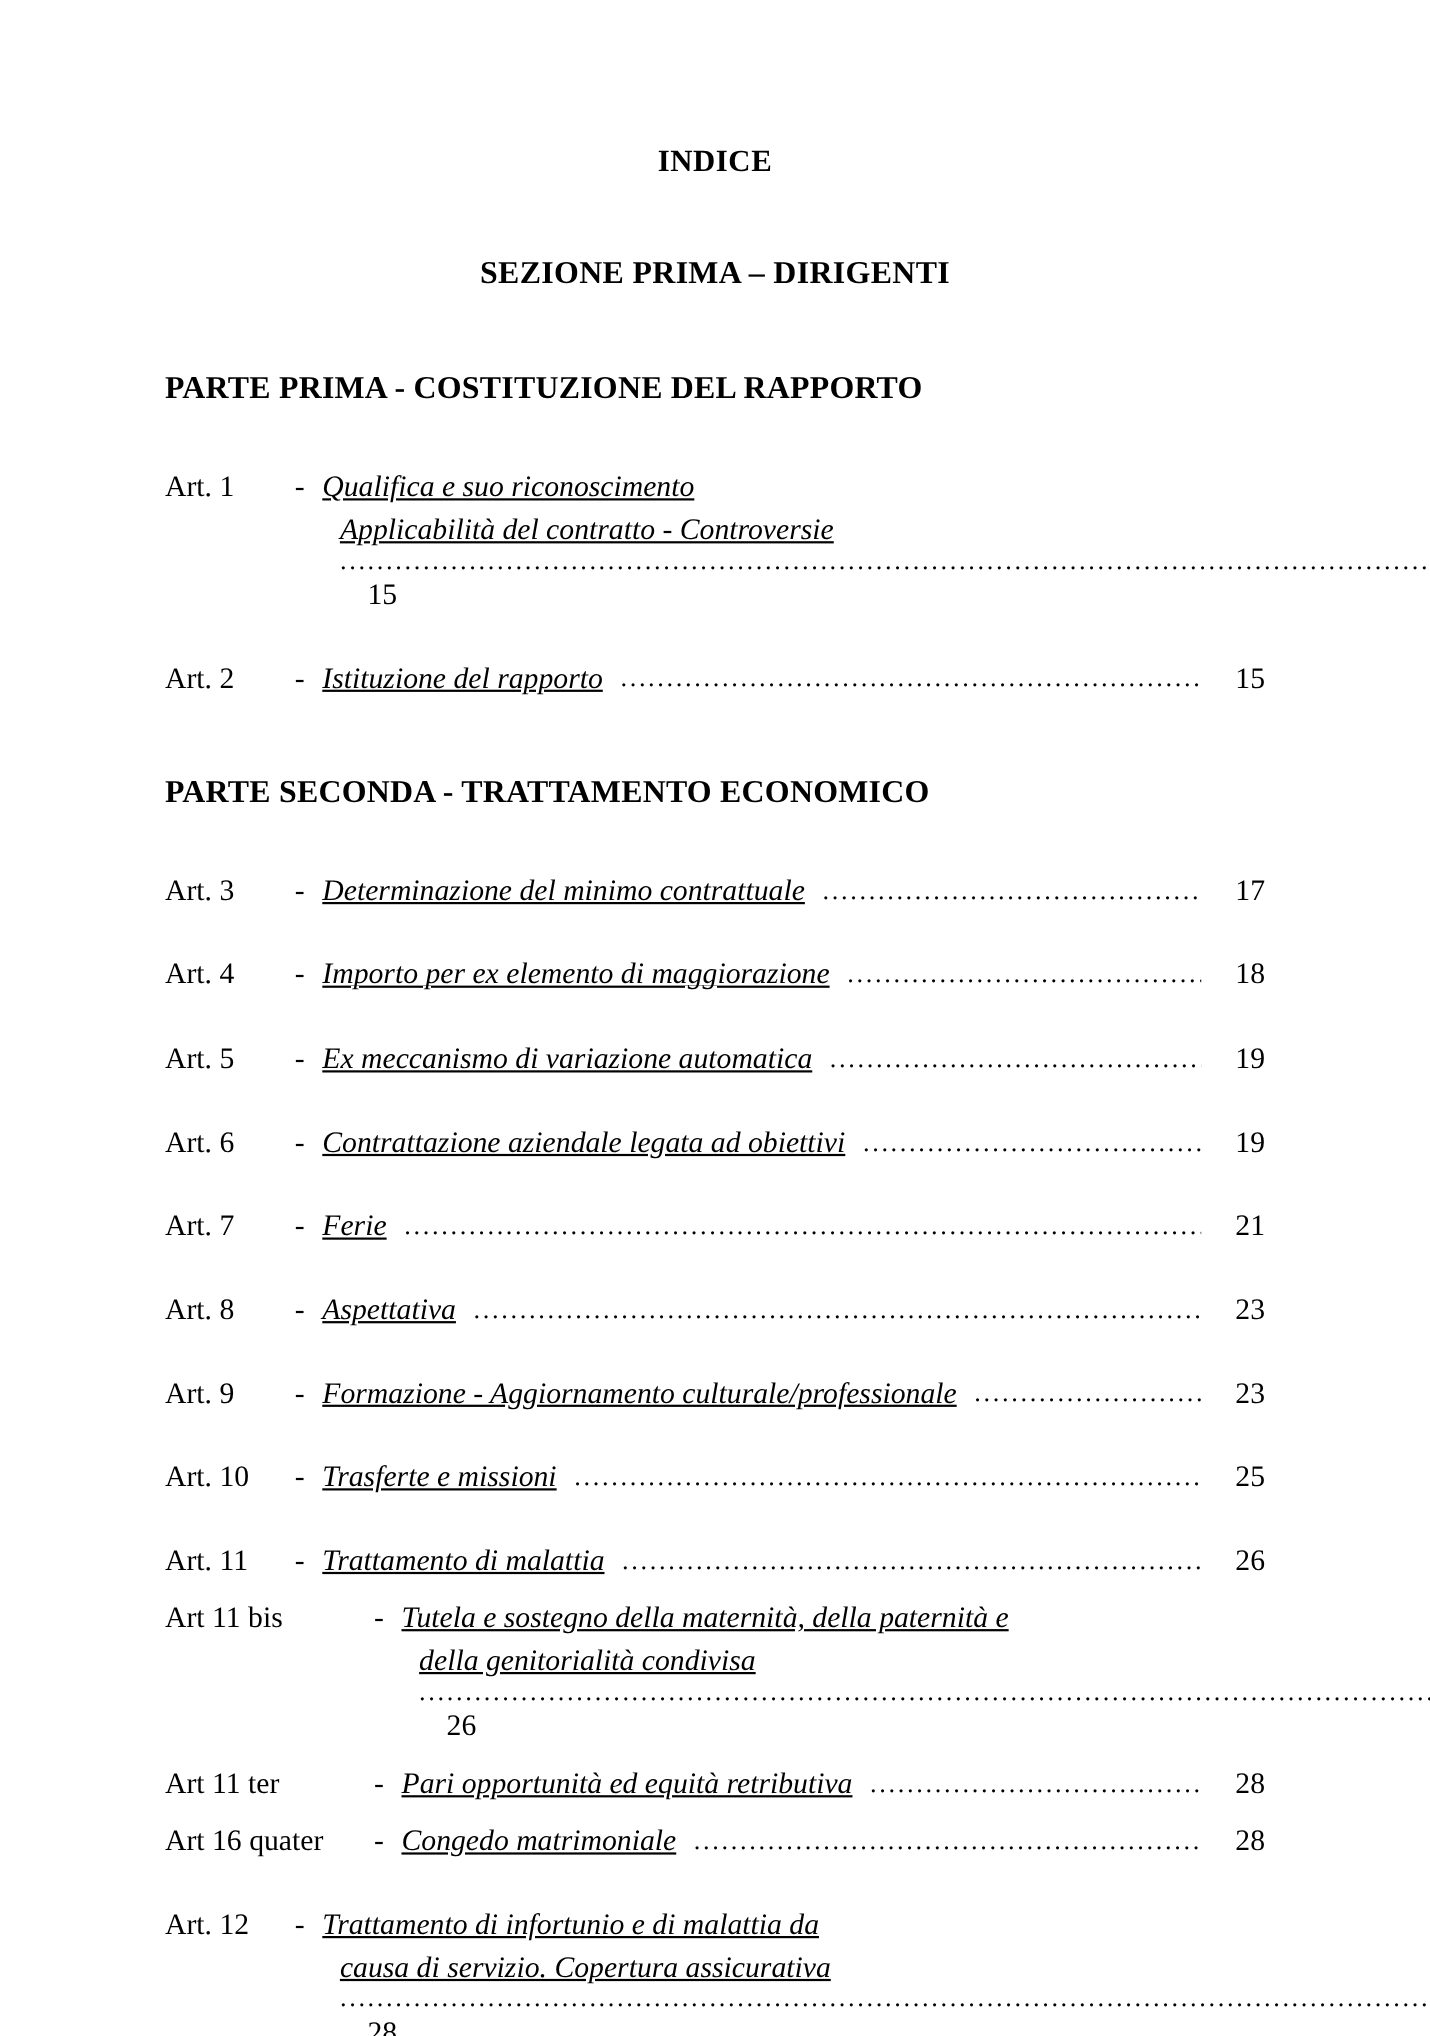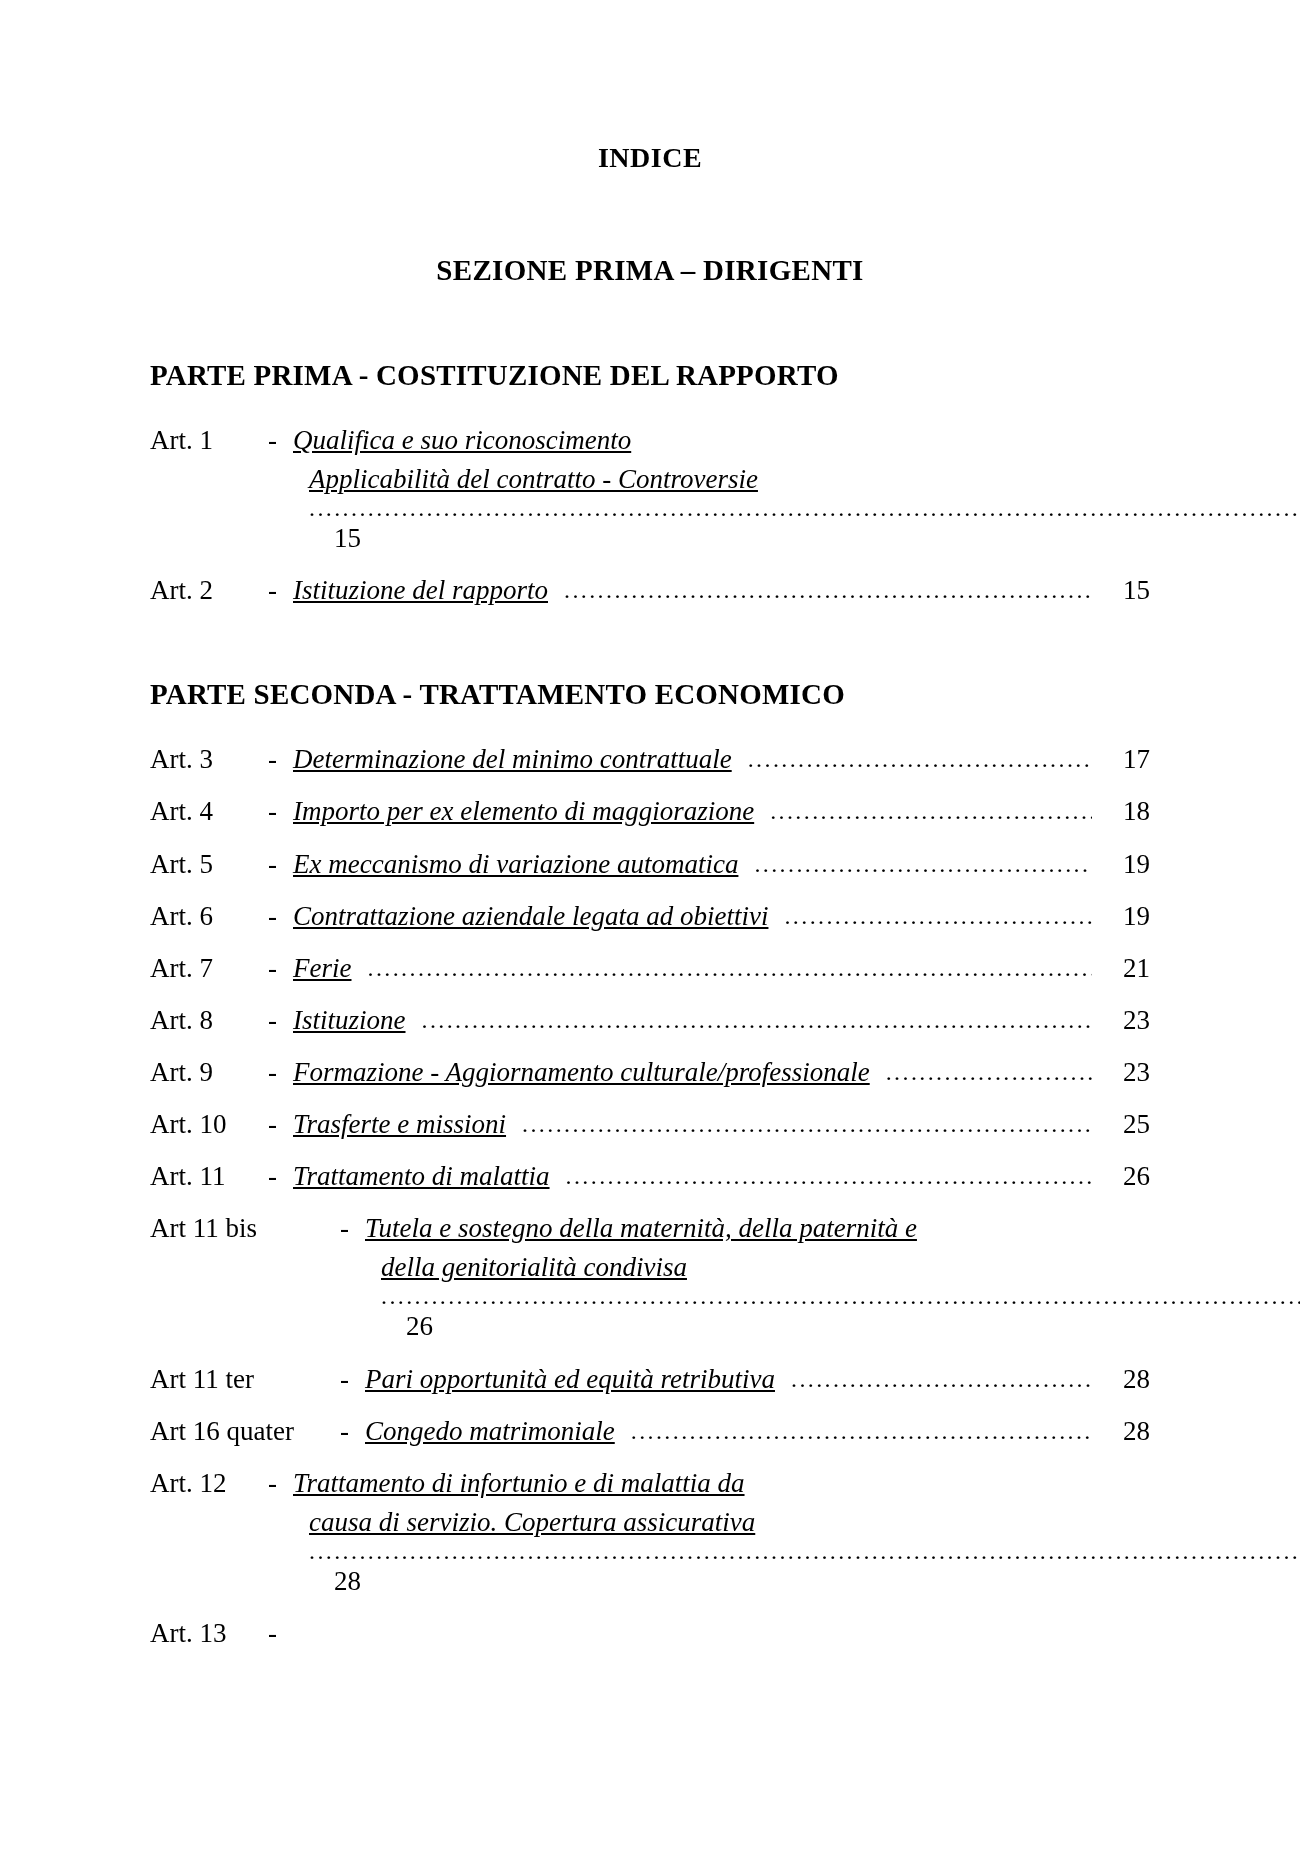--- a/index.html
+++ b/index.html
@@ -22,21 +22,21 @@
     padding: 0 150px 0 150px;
     overflow: hidden;
   }
 
   
   .doc-title {
     text-align: center;
     font-weight: bold;
     font-size: 28px;
     letter-spacing: 0.5px;
-    margin: 12px;
+    margin: 1px;
     padding-top: 130px;
   }
   .section-title {
     text-align: center;
     font-weight: bold;
     font-size: 29px;
     letter-spacing: 0.3px;
     margin: 0;
     padding-top: 68px;
   }
@@ -62,21 +62,21 @@
     font-size: 27px;
     line-height: 1.30;
     margin-top: 17px;
   }
   .entry-label {
     flex: 0 0 auto;
     white-space: nowrap;
     font-style: normal;
   }
   
-  .w-std   { min-width: 118px; }
+  .w-std   { min-width: 118px; margin-top: 24px; }
   .w-wide  { min-width: 190px; }
   .entry-dash {
     flex: 0 0 auto;
     padding-right: 16px;
     white-space: nowrap;
   }
   .entry-body {
     flex: 1 1 auto;
     min-width: 0;
   }
@@ -218,21 +218,21 @@
               <span class="leader"></span>
               <span class="page-num">21</span>
             </span>
           </span>
         </div>
         <div class="entry">
           <span class="entry-label w-std">Art. 8</span>
           <span class="entry-dash">-</span>
           <span class="entry-body">
             <span class="entry-line">
-              <span class="entry-title">Istituzione</span>
+              <span class="entry-title">Aspettativa</span>
               <span class="leader"></span>
               <span class="page-num">23</span>
             </span>
           </span>
         </div>
         <div class="entry">
           <span class="entry-label w-std">Art. 9</span>
           <span class="entry-dash">-</span>
           <span class="entry-body">
             <span class="entry-line">

